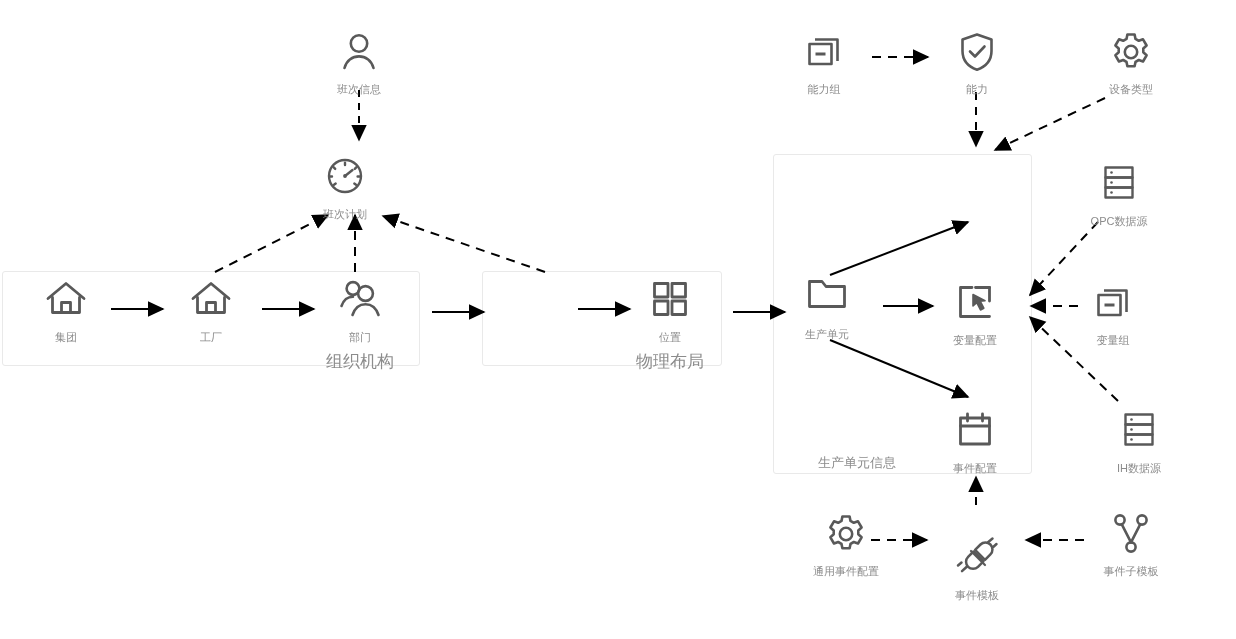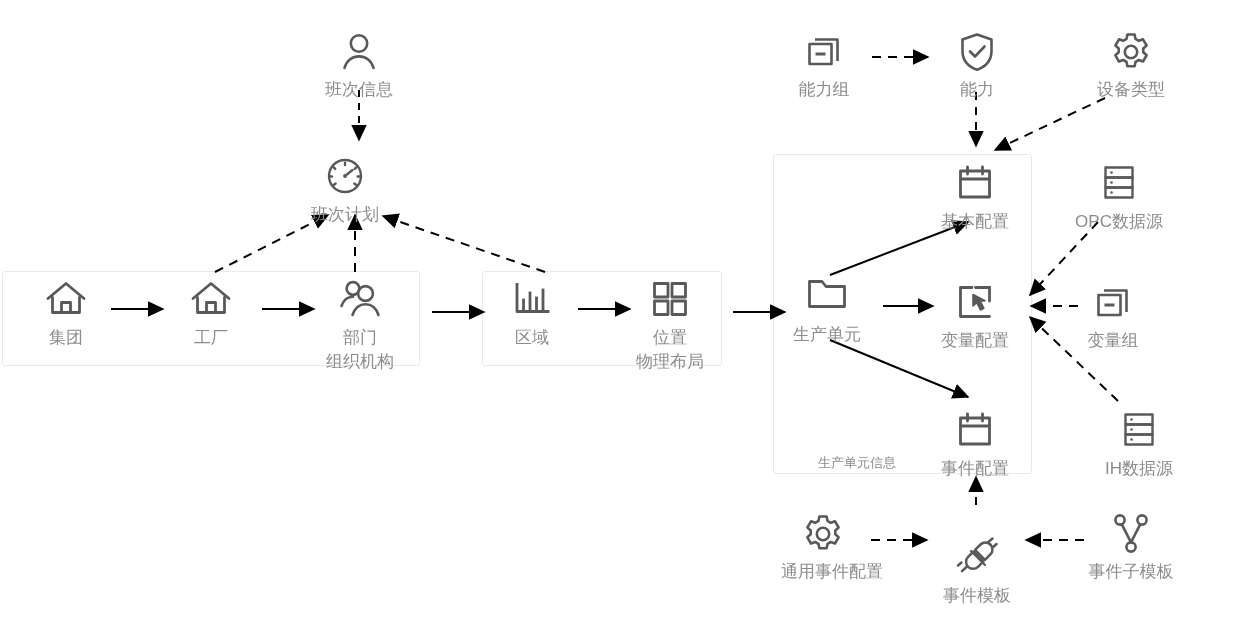--- a/index.html
+++ b/index.html
@@ -37,21 +37,21 @@
   }
   .node .ic{
     display:block;
     height:46px;
     line-height:0;
     margin:0 auto 6px auto;
   }
   .node .ic svg{display:block;margin:0 auto;}
   .node .lbl{
     display:block;
-    font-size:17px;
+    font-size:11px;
     color:#8c8c8c;
     line-height:15px;
     white-space:nowrap;
   }
   .node .lbl2{
     display:block;
     font-size:17px;
     color:#8c8c8c;
     line-height:15px;
     margin-top:9px;
@@ -177,32 +177,20 @@
         <circle cx="16" cy="10.5" r="6.4"></circle>
         <path d="M4.5 28c2-6 6.4-9.3 11.5-9.3"></path>
         <circle cx="28.5" cy="15.5" r="7.4"></circle>
         <path d="M15.5 37c2.3-7 7.3-10.8 13-10.8S39.2 30 41.5 37"></path>
       </svg>
     </span>
     <span class="lbl">部门</span>
     <span class="lbl2">组织机构</span>
   </div>
 
-  <div class="node" style="left:532px;top:278px;">
-    <span class="ic">
-      <svg width="42" height="42" viewBox="0 0 42 42" fill="none" stroke="#595959" stroke-width="2.8" stroke-linecap="square" stroke-linejoin="round">
-        <path d="M6 6.5 V33.5 H37"></path>
-        <path d="M12.5 33.5 V22"></path>
-        <path d="M19 33.5 V15"></path>
-        <path d="M25.5 33.5 V20"></path>
-        <path d="M32 33.5 V12"></path>
-      </svg>
-    </span>
-    <span class="lbl">区域</span>
-  </div>
 
   <div class="node" style="left:670px;top:278px;">
     <span class="ic">
       <svg width="42" height="42" viewBox="0 0 42 42" fill="none" stroke="#595959" stroke-width="2.8" stroke-linejoin="round">
         <rect x="5.5" y="5.5" width="13.5" height="13.5"></rect>
         <rect x="23" y="5.5" width="13.5" height="13.5"></rect>
         <rect x="5.5" y="23" width="13.5" height="13.5"></rect>
         <rect x="23" y="23" width="13.5" height="13.5"></rect>
       </svg>
     </span>
@@ -243,31 +231,20 @@
 
   <div class="node" style="left:827px;top:275px;">
     <span class="ic">
       <svg width="44" height="38" viewBox="0 0 44 38" fill="none" stroke="#595959" stroke-width="2.8" stroke-linejoin="round">
         <path d="M4.5 31.5 V6.5 H17 L21 11.5 H39.5 V31.5 z"></path>
       </svg>
     </span>
     <span class="lbl">生产单元</span>
   </div>
 
-  <div class="node" style="left:975px;top:162px;">
-    <span class="ic">
-      <svg width="42" height="42" viewBox="0 0 42 42" fill="none" stroke="#595959" stroke-width="2.8" stroke-linecap="round" stroke-linejoin="round">
-        <rect x="6.5" y="9" width="29" height="26"></rect>
-        <path d="M6.5 17 H35.5"></path>
-        <path d="M13.5 5 V12"></path>
-        <path d="M28.5 5 V12"></path>
-      </svg>
-    </span>
-    <span class="lbl">基本配置</span>
-  </div>
 
   <div class="node" style="left:975px;top:281px;">
     <span class="ic">
       <svg width="42" height="42" viewBox="0 0 42 42" fill="none" stroke="#595959" stroke-width="2.8" stroke-linecap="round" stroke-linejoin="round">
         <path d="M21.5 6.5 H35.5 V20"></path>
         <path d="M35.5 6.5 V6.5"></path>
         <path d="M6.5 6.5 H18 M6.5 6.5 V35.5 H35.5"></path>
         <path d="M19 13.5 L19 25 L22.8 21.6 L26.5 29 L29.8 27.2 L26.2 20.2 L31 19.8 z" fill="#595959" stroke="#595959" stroke-width="1.6"></path>
       </svg>
     </span>
@@ -318,21 +295,21 @@
         <rect x="5.5" y="15.5" width="27" height="10"></rect>
         <rect x="5.5" y="25.5" width="27" height="10"></rect>
         <circle cx="11.5" cy="10.5" r="1.3" fill="#595959" stroke="none"></circle>
         <circle cx="11.5" cy="20.5" r="1.3" fill="#595959" stroke="none"></circle>
         <circle cx="11.5" cy="30.5" r="1.3" fill="#595959" stroke="none"></circle>
       </svg>
     </span>
     <span class="lbl">IH数据源</span>
   </div>
 
-  <div class="node" style="left:823px;top:512px;text-align:right;">
+  <div class="node" style="left:846px;top:512px;">
     <span class="ic">
       <svg width="44" height="44" viewBox="0 0 44 44" fill="none" stroke="#595959" stroke-width="2.6" stroke-linejoin="round">
         <path d="M18.4 4.5h7.2l.9 4.4 3.3 1.9 4.2-1.5 3.6 6.2-3.3 3 0 3.8 3.3 3-3.6 6.2-4.2-1.5-3.3 1.9-.9 4.4h-7.2l-.9-4.4-3.3-1.9-4.2 1.5-3.6-6.2 3.3-3 0-3.8-3.3-3 3.6-6.2 4.2 1.5 3.3-1.9z"></path>
         <circle cx="22" cy="22" r="6.2"></circle>
       </svg>
     </span>
     <span class="lbl">通用事件配置</span>
   </div>
 
   <div class="node" style="left:977px;top:536px;">

